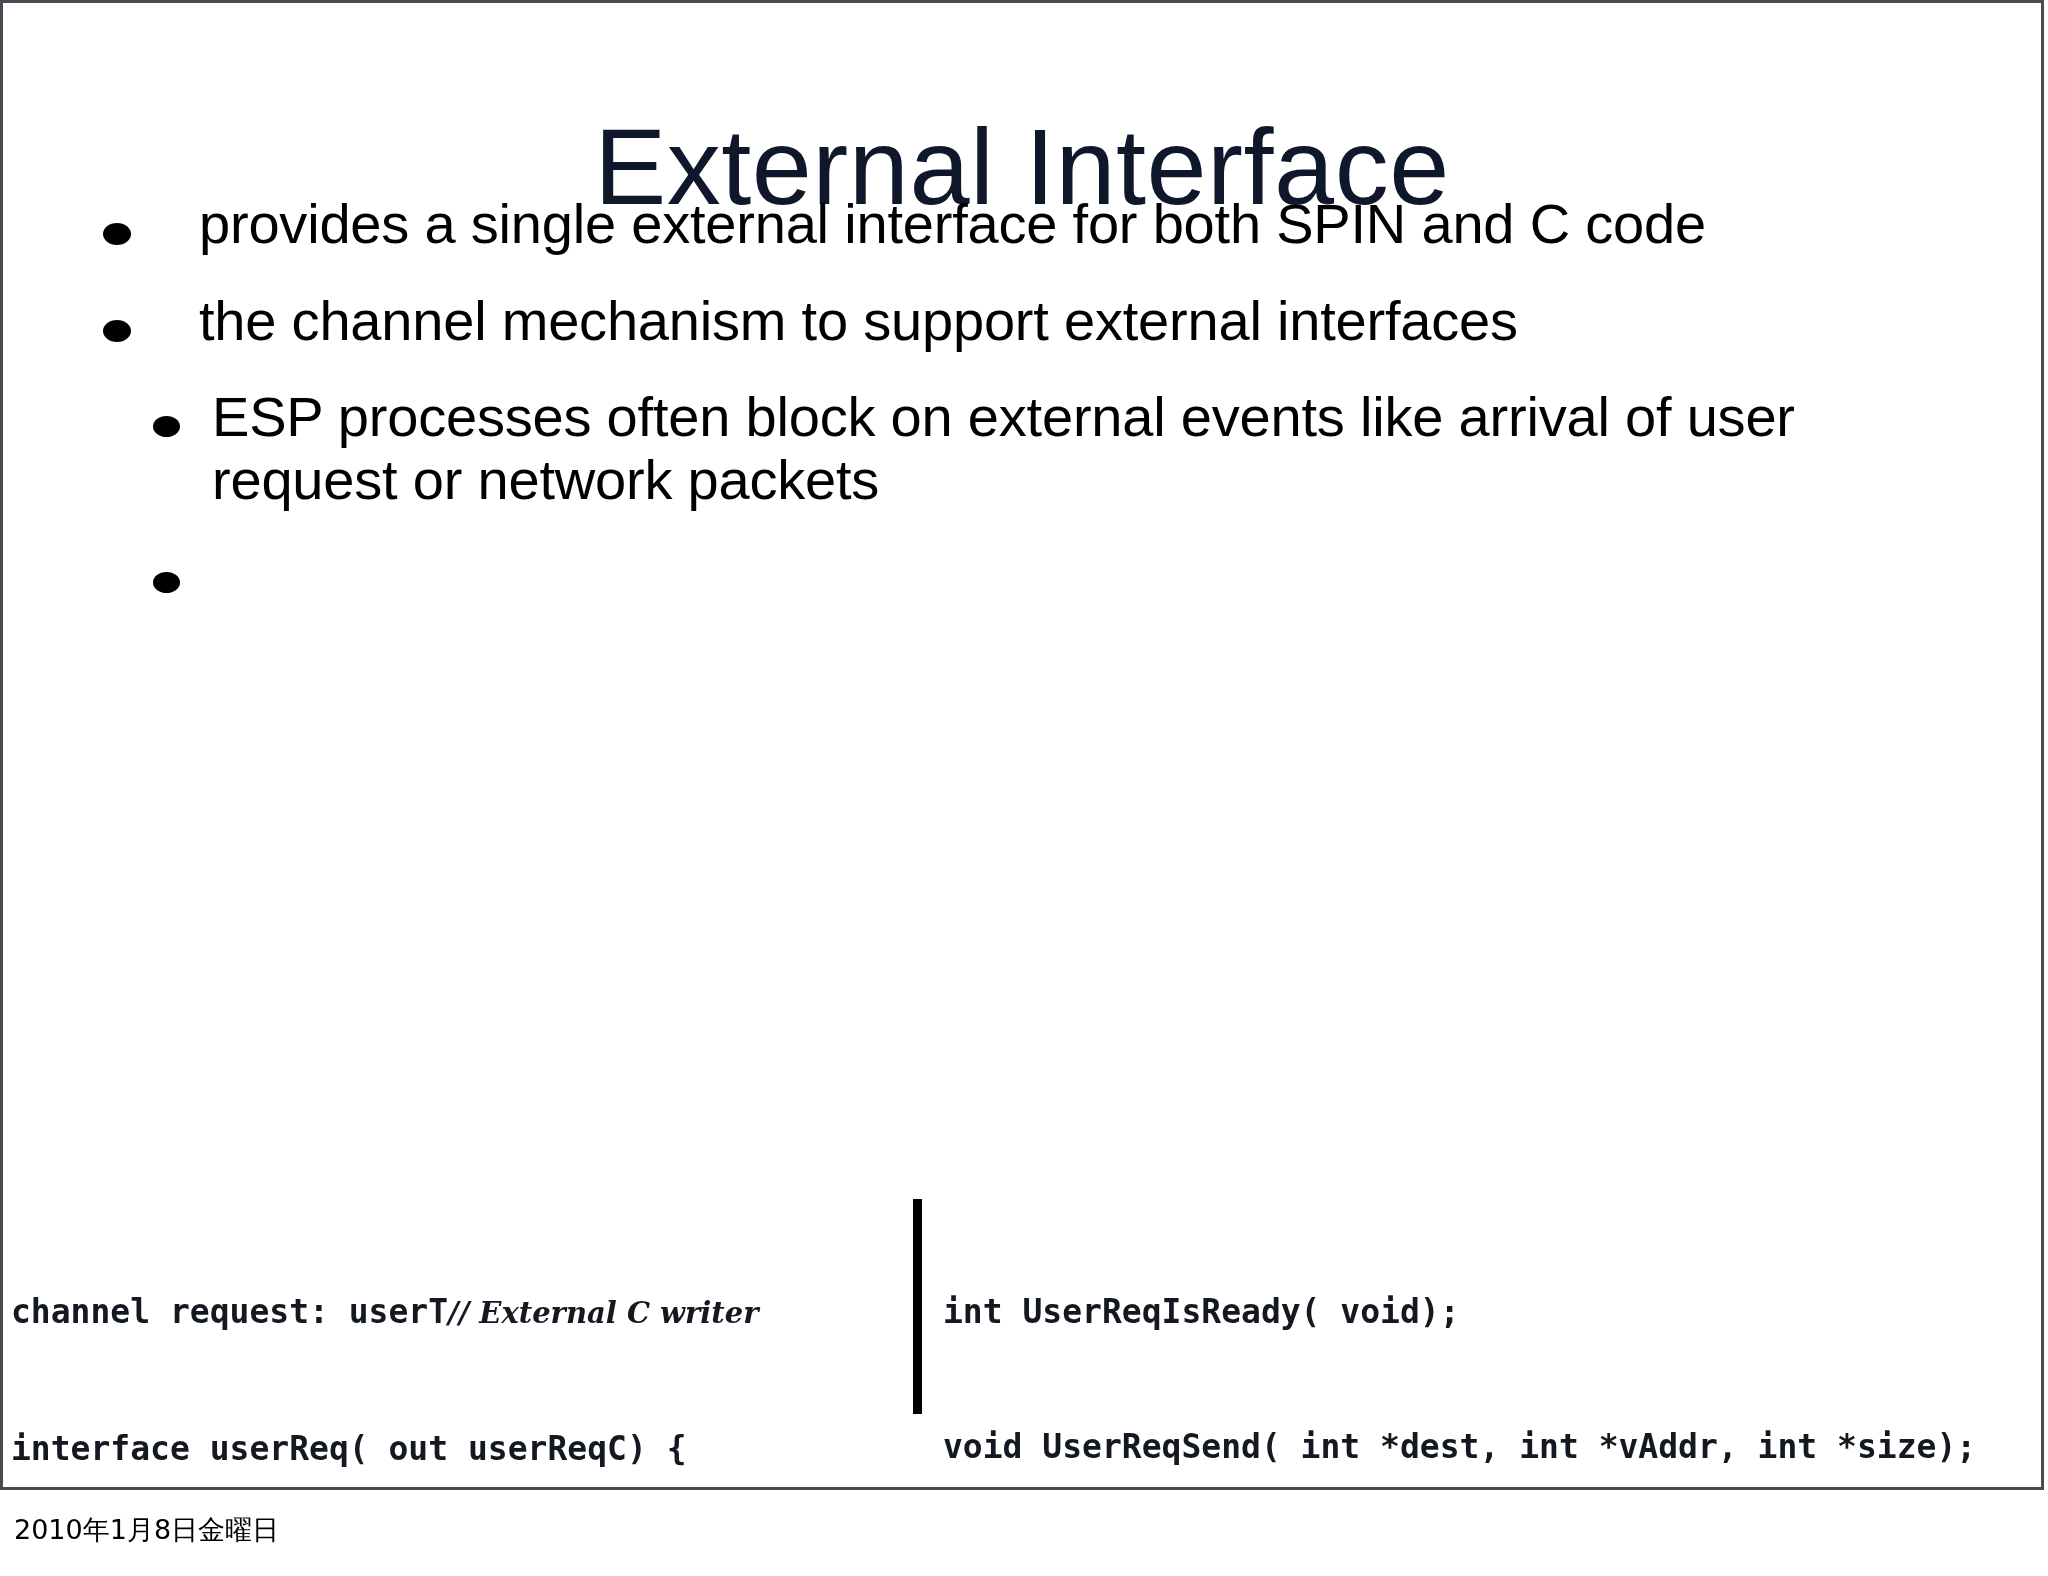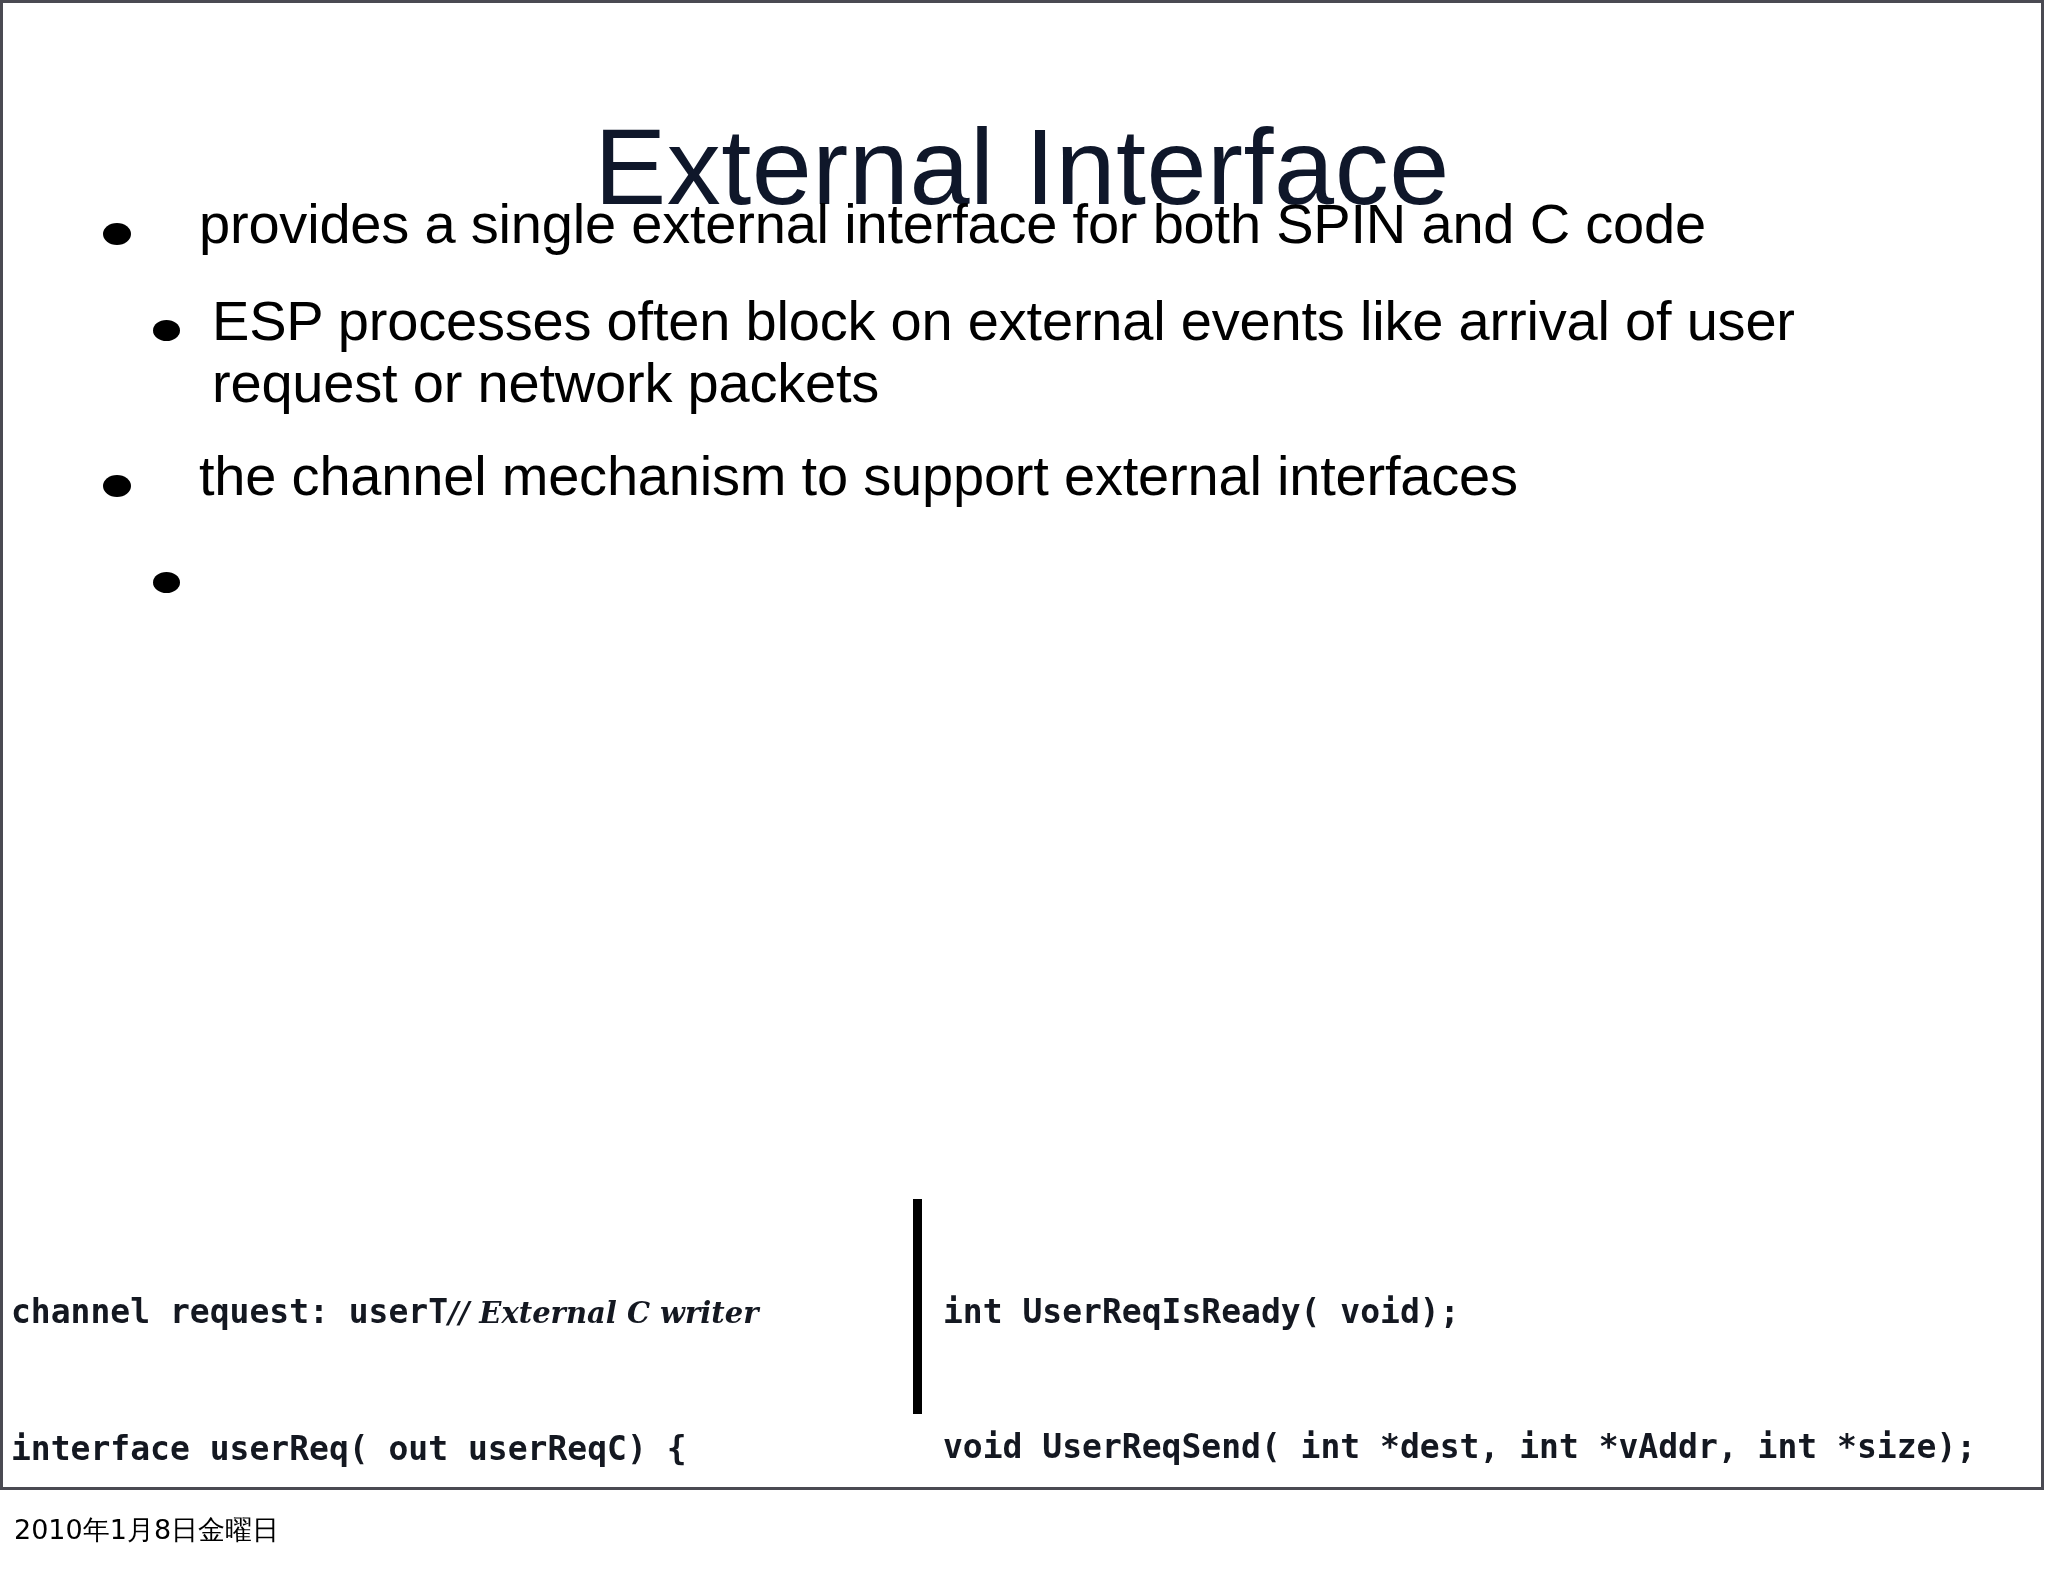--- a/index.html
+++ b/index.html
@@ -147,28 +147,28 @@
 
   <h1 id="slide-title">External Interface</h1>
 
   <div id="bullets">
 
     <div class="bullet-row level-1">
       <span class="bullet-dot"></span>
       <span class="bullet-text">provides a single external interface for both SPIN and C code</span>
     </div>
 
+    <div class="bullet-row level-1">
+      <span class="bullet-dot"></span>
+      <span class="bullet-text">the channel mechanism to support external interfaces</span>
+    </div>
+
     <div class="bullet-row level-2">
       <span class="bullet-dot"></span>
       <span class="bullet-text">ESP processes often block on external events like arrival of user request or network packets</span>
-    </div>
-
-    <div class="bullet-row level-1">
-      <span class="bullet-dot"></span>
-      <span class="bullet-text">the channel mechanism to support external interfaces</span>
     </div>
 
     <div class="bullet-row level-2">
       <span class="bullet-dot"></span>
     </div>
 
 
   </div>
 
   <div id="code-figure">

